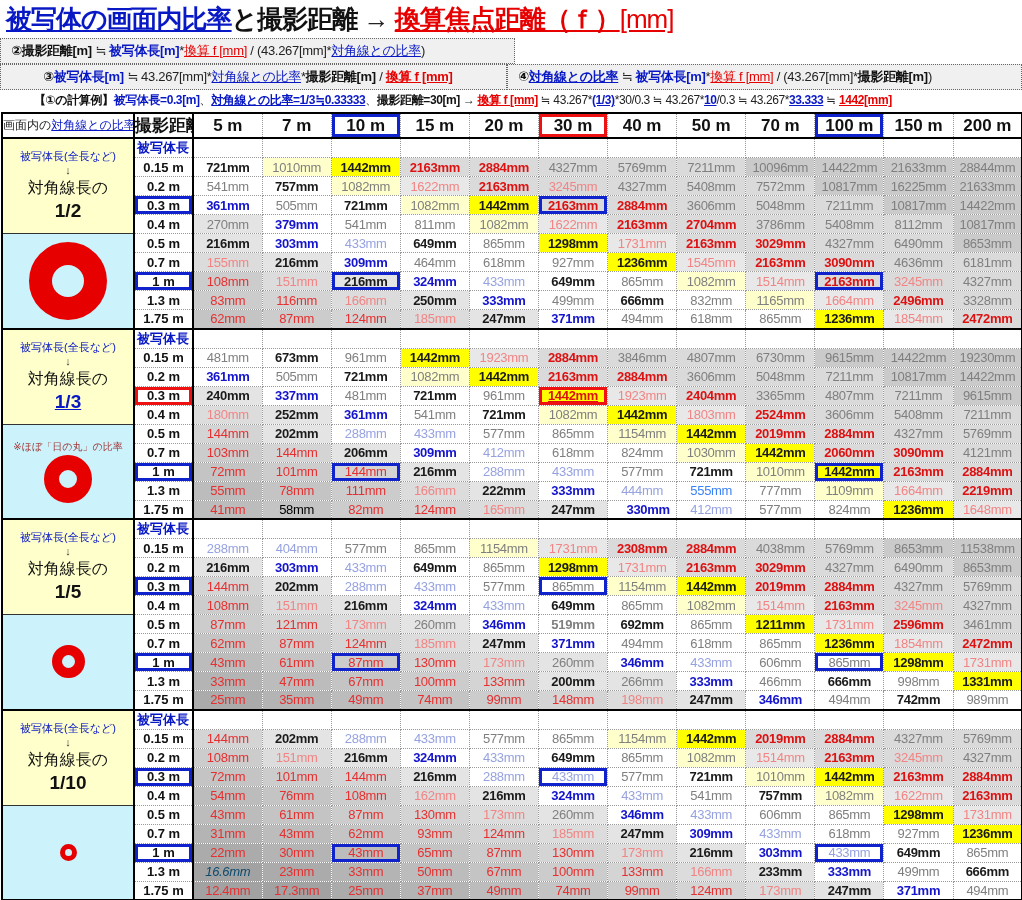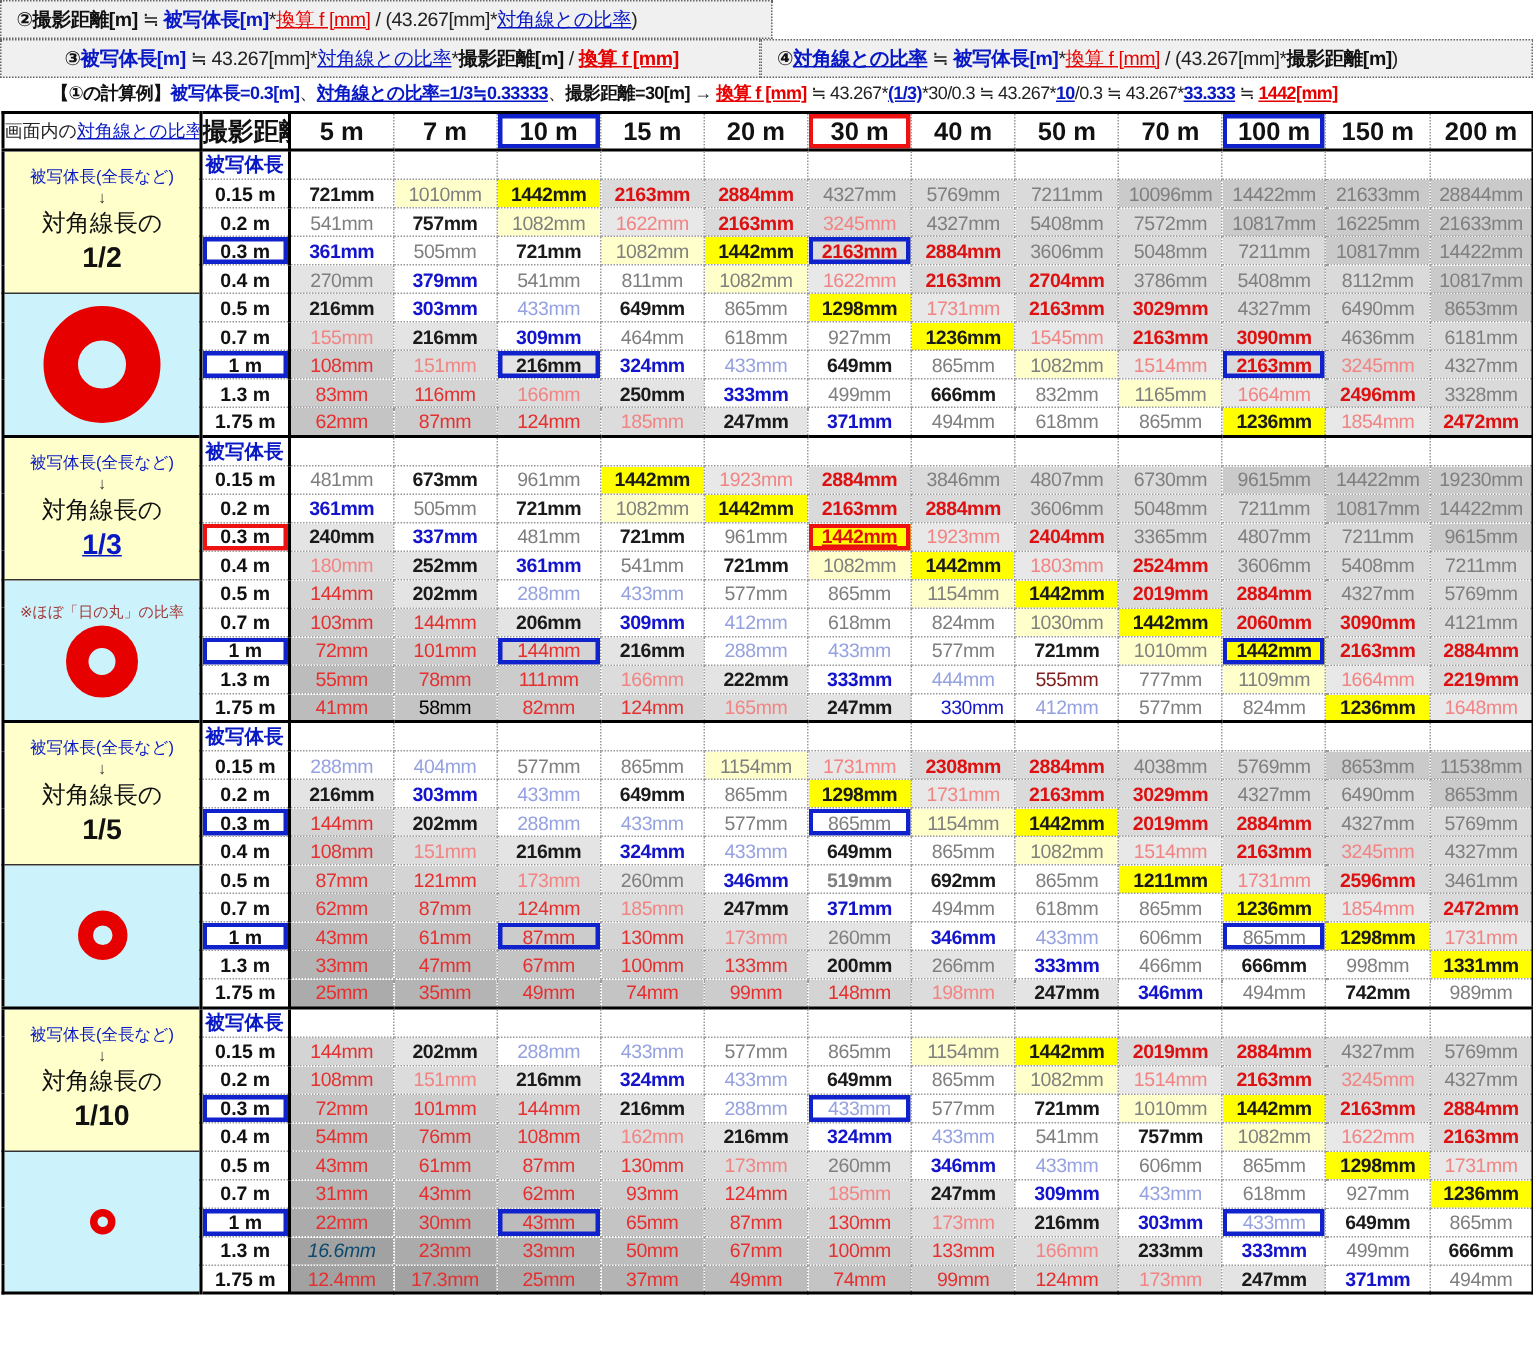--- a/index.html
+++ b/index.html
@@ -46,20 +46,21 @@
   .ringwrap{display:flex;align-items:center;justify-content:center;flex-direction:column;gap:2px;}
   .ring{border-radius:50%;border-style:solid;border-color:#e60000;display:inline-block;}
   .bxBlue{box-shadow:inset 0 0 0 3px #1022cc;}
   .bxRed{box-shadow:inset 0 0 0 3px #ee1111;}
   .special{text-decoration:underline;}
 </style>
 </head>
 <body>
 
 <div class="page">
+  <div class="title"><span class="seg-blue seg-bold seg-u">被写体の画面内比率</span><span class="seg-b">と</span><span class="seg-b">撮影距離</span><span class="seg-n"> → </span><span class="seg-red seg-bold seg-u">換算焦点距離（ｆ）</span><span class="seg-red seg-u">[mm]</span></div>
   <div class="frow">
     <div class="fcell c2"><span class="seg-b">②</span><span class="seg-b">撮影距離[m]</span><span class="seg-n"> ≒ </span><span class="seg-blue seg-bold">被写体長[m]</span><span class="seg-n">*</span><span class="seg-red seg-u">換算 f [mm]</span><span class="seg-n"> / (43.267[mm]*</span><span class="seg-blue seg-u">対角線との比率</span><span class="seg-n">)</span></div>
   </div>
   <div class="frow">
     <div class="fcell c1 c3"><span class="seg-b">③</span><span class="seg-blue seg-bold">被写体長[m]</span><span class="seg-n"> ≒ 43.267[mm]*</span><span class="seg-blue seg-u">対角線との比率</span><span class="seg-n">*</span><span class="seg-b">撮影距離[m]</span><span class="seg-n"> / </span><span class="seg-red seg-bold seg-u">換算 f [mm]</span></div>
     <div class="fcell c2"><span class="seg-b">④</span><span class="seg-blue seg-bold seg-u">対角線との比率</span><span class="seg-n"> ≒ </span><span class="seg-blue seg-bold">被写体長[m]</span><span class="seg-n">*</span><span class="seg-red seg-u">換算 f [mm]</span><span class="seg-n"> / (43.267[mm]*</span><span class="seg-b">撮影距離[m]</span><span class="seg-n">)</span></div>
   </div>
   <div class="example"><span class="seg-b">【①の計算例】</span><span class="seg-blue seg-bold">被写体長=0.3[m]</span><span class="seg-n">、</span><span class="seg-blue seg-bold seg-u">対角線との比率=1/3≒0.33333</span><span class="seg-n">、</span><span class="seg-b">撮影距離=30[m]</span><span class="seg-n"> → </span><span class="seg-red seg-bold seg-u">換算 f [mm]</span><span class="seg-n"> ≒ 43.267*</span><span class="seg-blue seg-bold seg-u">(1/3)</span><span class="seg-n">*30/0.3 ≒ 43.267*</span><span class="seg-blue seg-bold seg-u">10</span><span class="seg-n">/0.3 ≒ 43.267*</span><span class="seg-blue seg-bold seg-u">33.333</span><span class="seg-n"> ≒ </span><span class="seg-red seg-bold seg-u">1442[mm]</span></div>
   <table class="frame">
     <colgroup>
@@ -381,35 +382,35 @@
         </tr>
         <tr>
           <td class="rowh">1.3 m</td>
           <td class="val" style="background: rgb(188, 188, 188); color: rgb(230, 48, 48); font-weight: 400;">55mm</td>
           <td class="val" style="background: rgb(196, 196, 196); color: rgb(230, 48, 48); font-weight: 400;">78mm</td>
           <td class="val" style="background: rgb(204, 204, 204); color: rgb(230, 48, 48); font-weight: 400;">111mm</td>
           <td class="val" style="background: rgb(220, 220, 220); color: rgb(242, 132, 132); font-weight: 400;">166mm</td>
           <td class="val" style="background: rgb(228, 228, 228); color: rgb(26, 26, 26); font-weight: 700;">222mm</td>
           <td class="val" style="background: rgb(255, 255, 255); color: rgb(20, 20, 204); font-weight: 700;">333mm</td>
           <td class="val" style="background: rgb(255, 255, 255); color: rgb(150, 162, 224); font-weight: 400;">444mm</td>
-          <td class="val" style="background: rgb(255, 255, 255); color: #7f1d1d; font-weight: 400;">555mm</td>
+          <td class="val" style="background: rgb(255, 255, 255); color: #3b82f6; font-weight: 400;">555mm</td>
           <td class="val" style="background: rgb(255, 255, 255); color: rgb(127, 127, 127); font-weight: 400;">777mm</td>
           <td class="val" style="background: rgb(255, 255, 204); color: rgb(127, 127, 127); font-weight: 400; margin-top: 36px;">1109mm</td>
           <td class="val" style="background: rgb(232, 232, 232); color: rgb(242, 132, 132); font-weight: 400;">1664mm</td>
           <td class="val" style="background: rgb(218, 218, 218); color: rgb(221, 17, 17); font-weight: 700;">2219mm</td>
         </tr>
         <tr>
           <td class="rowh">1.75 m</td>
           <td class="val" style="background: rgb(188, 188, 188); color: rgb(230, 48, 48); font-weight: 400;">41mm</td>
           <td class="val" style="background: rgb(196, 196, 196); color: #000000; font-weight: 400;">58mm</td>
           <td class="val" style="background: rgb(204, 204, 204); color: rgb(230, 48, 48); font-weight: 400;">82mm</td>
           <td class="val" style="background: rgb(212, 212, 212); color: rgb(230, 48, 48); font-weight: 400;">124mm</td>
           <td class="val" style="background: rgb(220, 220, 220); color: rgb(242, 132, 132); font-weight: 400;">165mm</td>
           <td class="val" style="background: rgb(228, 228, 228); color: rgb(26, 26, 26); font-weight: 700;">247mm</td>
-          <td class="val" style="background: rgb(255, 255, 255); color: rgb(20, 20, 204); font-weight: 400; padding-left: 12px;">330mm</td>
+          <td class="val" style="background: rgb(255, 255, 255); color: rgb(20, 20, 204); font-weight: 700; padding-left: 12px;">330mm</td>
           <td class="val" style="background: rgb(255, 255, 255); color: rgb(150, 162, 224); font-weight: 400;">412mm</td>
           <td class="val" style="background: rgb(255, 255, 255); color: rgb(127, 127, 127); font-weight: 400;">577mm</td>
           <td class="val" style="background: rgb(255, 255, 255); color: rgb(127, 127, 127); font-weight: 400;">824mm</td>
           <td class="val" style="background: rgb(255, 255, 0); color: rgb(26, 26, 26); font-weight: 700;">1236mm</td>
           <td class="val" style="background: rgb(232, 232, 232); color: rgb(242, 132, 132); font-weight: 400;">1648mm</td>
         </tr>
         <tr class="sep">
           <td class="glabel" rowspan="5">
             <div class="gl-sub">被写体長(全長など)</div>
             <div class="gl-arrow">↓</div>

